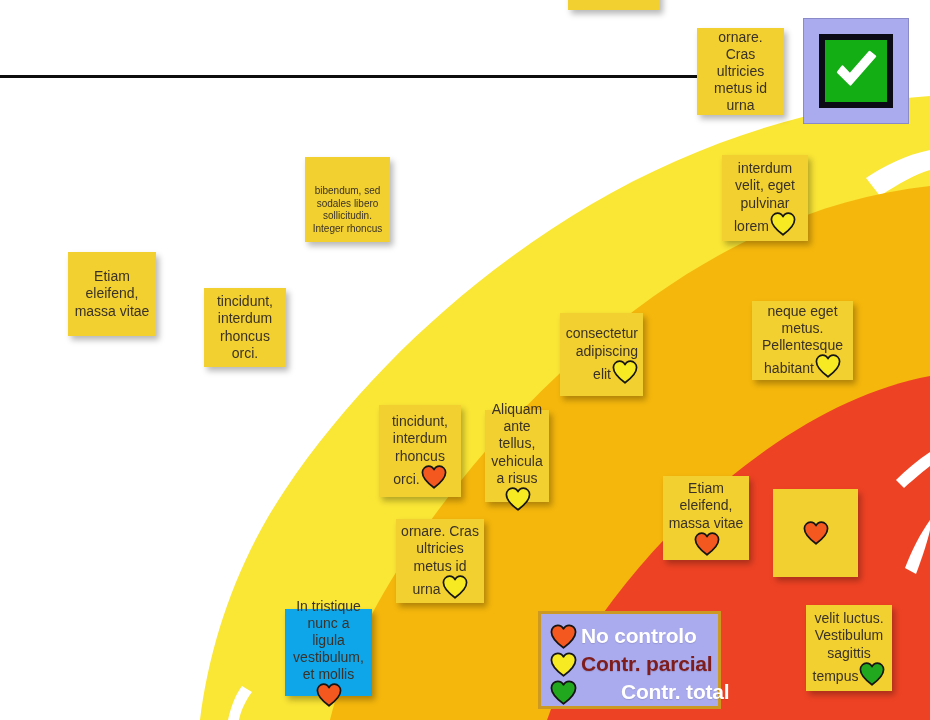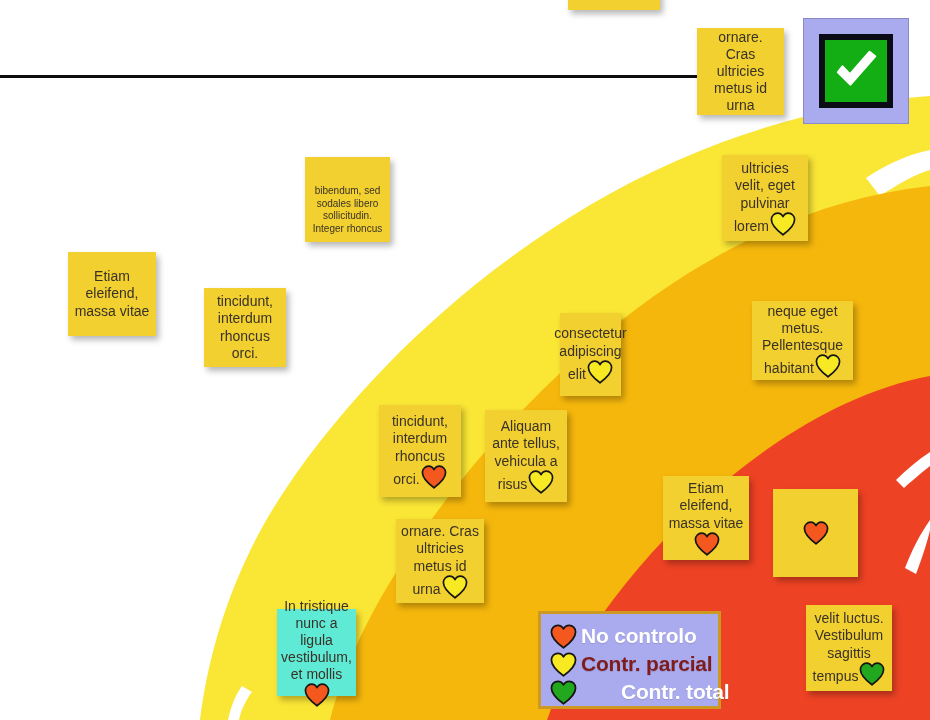--- a/index.html
+++ b/index.html
@@ -134,69 +134,69 @@
   <div class="divider" style="left: 0px; top: 75px; width: 700px; height: 3px; background: rgb(13, 13, 13);"></div>
 
   <div id="notes-layer">
       <div class="note" id="note-top-cut" style="left: 568px; top: -22px; width: 92px; height: 32px; background: rgb(242, 208, 47);">
         <div><span class="txt"></span></div>
       </div>
       <div class="note" id="note-ornare-top" style="left: 697px; top: 28px; width: 87px; height: 87px; background: rgb(242, 208, 47);">
         <div><span class="txt">ornare. Cras ultricies metus id urna</span></div>
       </div>
       <div class="note" id="note-ultricies-velit" style="left: 722px; top: 155px; width: 86px; height: 86px; background: rgb(242, 208, 47);">
-        <div><span class="txt">ultricies velit,  eget pulvinar lorem</span><span class="heart"><svg viewBox="0 0 32 30" aria-hidden="true">
+        <div><span class="txt">interdum velit,  eget pulvinar lorem</span><span class="heart"><svg viewBox="0 0 32 30" aria-hidden="true">
               <path d="M16 28.5 C 5 20.5, 1.5 14.5, 1.5 9.5 C 1.5 4.8, 5.2 1.5, 9.2 1.5 C 12.2 1.5, 14.7 3.3, 16 5.8 C 17.3 3.3, 19.8 1.5, 22.8 1.5 C 26.8 1.5, 30.5 4.8, 30.5 9.5 C 30.5 14.5, 27 20.5, 16 28.5 Z" fill="#f7ea22" stroke="#151515" stroke-width="2.1" stroke-linejoin="round"></path>
             </svg></span></div>
       </div>
       <div class="note small" id="note-bibendum" style="left: 305px; top: 157px; width: 85px; height: 85px; background: rgb(242, 208, 47);">
         <div><span class="txt">bibendum, sed sodales libero sollicitudin. Integer rhoncus</span></div>
       </div>
       <div class="note" id="note-etiam-left" style="left: 68px; top: 252px; width: 88px; height: 84px; background: rgb(242, 208, 47);">
         <div><span class="txt">Etiam eleifend, massa vitae</span></div>
       </div>
       <div class="note" id="note-tincidunt-left" style="left: 204px; top: 288px; width: 82px; height: 79px; background: rgb(242, 208, 47);">
         <div><span class="txt">tincidunt, interdum rhoncus orci.</span></div>
       </div>
-      <div class="note" id="note-consectetur" style="left: 560px; top: 313px; width: 61px; height: 83px; background: rgb(242, 208, 47);">
+      <div class="note" id="note-consectetur" style="left: 560px; top: 313px; width: 83px; height: 83px; background: rgb(242, 208, 47); text-align: right;">
         <div><span class="txt">consectetur adipiscing elit</span><span class="heart"><svg viewBox="0 0 32 30" aria-hidden="true">
               <path d="M16 28.5 C 5 20.5, 1.5 14.5, 1.5 9.5 C 1.5 4.8, 5.2 1.5, 9.2 1.5 C 12.2 1.5, 14.7 3.3, 16 5.8 C 17.3 3.3, 19.8 1.5, 22.8 1.5 C 26.8 1.5, 30.5 4.8, 30.5 9.5 C 30.5 14.5, 27 20.5, 16 28.5 Z" fill="#f7ea22" stroke="#151515" stroke-width="2.1" stroke-linejoin="round"></path>
             </svg></span></div>
       </div>
       <div class="note" id="note-neque-eget" style="left: 752px; top: 301px; width: 101px; height: 79px; background: rgb(242, 208, 47);">
         <div><span class="txt">neque eget metus. Pellentesque habitant</span><span class="heart"><svg viewBox="0 0 32 30" aria-hidden="true">
               <path d="M16 28.5 C 5 20.5, 1.5 14.5, 1.5 9.5 C 1.5 4.8, 5.2 1.5, 9.2 1.5 C 12.2 1.5, 14.7 3.3, 16 5.8 C 17.3 3.3, 19.8 1.5, 22.8 1.5 C 26.8 1.5, 30.5 4.8, 30.5 9.5 C 30.5 14.5, 27 20.5, 16 28.5 Z" fill="#f7ea22" stroke="#151515" stroke-width="2.1" stroke-linejoin="round"></path>
             </svg></span></div>
       </div>
       <div class="note" id="note-tincidunt-mid" style="left: 379px; top: 405px; width: 82px; height: 92px; background: rgb(242, 208, 47);">
         <div><span class="txt">tincidunt, interdum rhoncus orci.</span><span class="heart"><svg viewBox="0 0 32 30" aria-hidden="true">
               <path d="M16 28.5 C 5 20.5, 1.5 14.5, 1.5 9.5 C 1.5 4.8, 5.2 1.5, 9.2 1.5 C 12.2 1.5, 14.7 3.3, 16 5.8 C 17.3 3.3, 19.8 1.5, 22.8 1.5 C 26.8 1.5, 30.5 4.8, 30.5 9.5 C 30.5 14.5, 27 20.5, 16 28.5 Z" fill="#f4581f" stroke="#151515" stroke-width="2.1" stroke-linejoin="round"></path>
             </svg></span></div>
       </div>
-      <div class="note" id="note-aliquam" style="left: 485px; top: 410px; width: 82px; height: 92px; background: rgb(242, 208, 47);">
+      <div class="note" id="note-aliquam" style="left: 485px; top: 410px; width: 64px; height: 92px; background: rgb(242, 208, 47);">
         <div><span class="txt">Aliquam ante tellus, vehicula a risus</span><span class="heart"><svg viewBox="0 0 32 30" aria-hidden="true">
               <path d="M16 28.5 C 5 20.5, 1.5 14.5, 1.5 9.5 C 1.5 4.8, 5.2 1.5, 9.2 1.5 C 12.2 1.5, 14.7 3.3, 16 5.8 C 17.3 3.3, 19.8 1.5, 22.8 1.5 C 26.8 1.5, 30.5 4.8, 30.5 9.5 C 30.5 14.5, 27 20.5, 16 28.5 Z" fill="#f7ea22" stroke="#151515" stroke-width="2.1" stroke-linejoin="round"></path>
             </svg></span></div>
       </div>
       <div class="note" id="note-ornare-lower" style="left: 396px; top: 519px; width: 88px; height: 84px; background: rgb(242, 208, 47);">
         <div><span class="txt">ornare. Cras ultricies metus id urna</span><span class="heart"><svg viewBox="0 0 32 30" aria-hidden="true">
               <path d="M16 28.5 C 5 20.5, 1.5 14.5, 1.5 9.5 C 1.5 4.8, 5.2 1.5, 9.2 1.5 C 12.2 1.5, 14.7 3.3, 16 5.8 C 17.3 3.3, 19.8 1.5, 22.8 1.5 C 26.8 1.5, 30.5 4.8, 30.5 9.5 C 30.5 14.5, 27 20.5, 16 28.5 Z" fill="#f7ea22" stroke="#151515" stroke-width="2.1" stroke-linejoin="round"></path>
             </svg></span></div>
       </div>
       <div class="note" id="note-etiam-right" style="left: 663px; top: 476px; width: 86px; height: 84px; background: rgb(242, 208, 47);">
         <div><span class="txt">Etiam eleifend, massa vitae</span><span class="heart"><svg viewBox="0 0 32 30" aria-hidden="true">
               <path d="M16 28.5 C 5 20.5, 1.5 14.5, 1.5 9.5 C 1.5 4.8, 5.2 1.5, 9.2 1.5 C 12.2 1.5, 14.7 3.3, 16 5.8 C 17.3 3.3, 19.8 1.5, 22.8 1.5 C 26.8 1.5, 30.5 4.8, 30.5 9.5 C 30.5 14.5, 27 20.5, 16 28.5 Z" fill="#f4581f" stroke="#151515" stroke-width="2.1" stroke-linejoin="round"></path>
             </svg></span></div>
       </div>
       <div class="note" id="note-et-malesuada" style="left: 773px; top: 489px; width: 85px; height: 88px; background: rgb(242, 208, 47);">
         <div><span class="heart"><svg viewBox="0 0 32 30" aria-hidden="true">
               <path d="M16 28.5 C 5 20.5, 1.5 14.5, 1.5 9.5 C 1.5 4.8, 5.2 1.5, 9.2 1.5 C 12.2 1.5, 14.7 3.3, 16 5.8 C 17.3 3.3, 19.8 1.5, 22.8 1.5 C 26.8 1.5, 30.5 4.8, 30.5 9.5 C 30.5 14.5, 27 20.5, 16 28.5 Z" fill="#f4581f" stroke="#151515" stroke-width="2.1" stroke-linejoin="round"></path>
             </svg></span></div>
       </div>
-      <div class="note" id="note-in-tristique" style="left: 277px; top: 609px; width: 79px; height: 87px; background: #5eead4;">
+      <div class="note" id="note-in-tristique" style="left: 285px; top: 609px; width: 87px; height: 87px; background: #0ea5e9;">
         <div><span class="txt">In tristique nunc a ligula vestibulum, et mollis</span><span class="heart"><svg viewBox="0 0 32 30" aria-hidden="true">
               <path d="M16 28.5 C 5 20.5, 1.5 14.5, 1.5 9.5 C 1.5 4.8, 5.2 1.5, 9.2 1.5 C 12.2 1.5, 14.7 3.3, 16 5.8 C 17.3 3.3, 19.8 1.5, 22.8 1.5 C 26.8 1.5, 30.5 4.8, 30.5 9.5 C 30.5 14.5, 27 20.5, 16 28.5 Z" fill="#f4581f" stroke="#151515" stroke-width="2.1" stroke-linejoin="round"></path>
             </svg></span></div>
       </div>
       <div class="note" id="note-velit-luctus" style="left: 806px; top: 605px; width: 86px; height: 86px; background: rgb(242, 208, 47);">
         <div><span class="txt">velit luctus. Vestibulum sagittis tempus</span><span class="heart"><svg viewBox="0 0 32 30" aria-hidden="true">
               <path d="M16 28.5 C 5 20.5, 1.5 14.5, 1.5 9.5 C 1.5 4.8, 5.2 1.5, 9.2 1.5 C 12.2 1.5, 14.7 3.3, 16 5.8 C 17.3 3.3, 19.8 1.5, 22.8 1.5 C 26.8 1.5, 30.5 4.8, 30.5 9.5 C 30.5 14.5, 27 20.5, 16 28.5 Z" fill="#22a81e" stroke="#151515" stroke-width="2.1" stroke-linejoin="round"></path>
             </svg></span></div>
       </div>
     </div>

